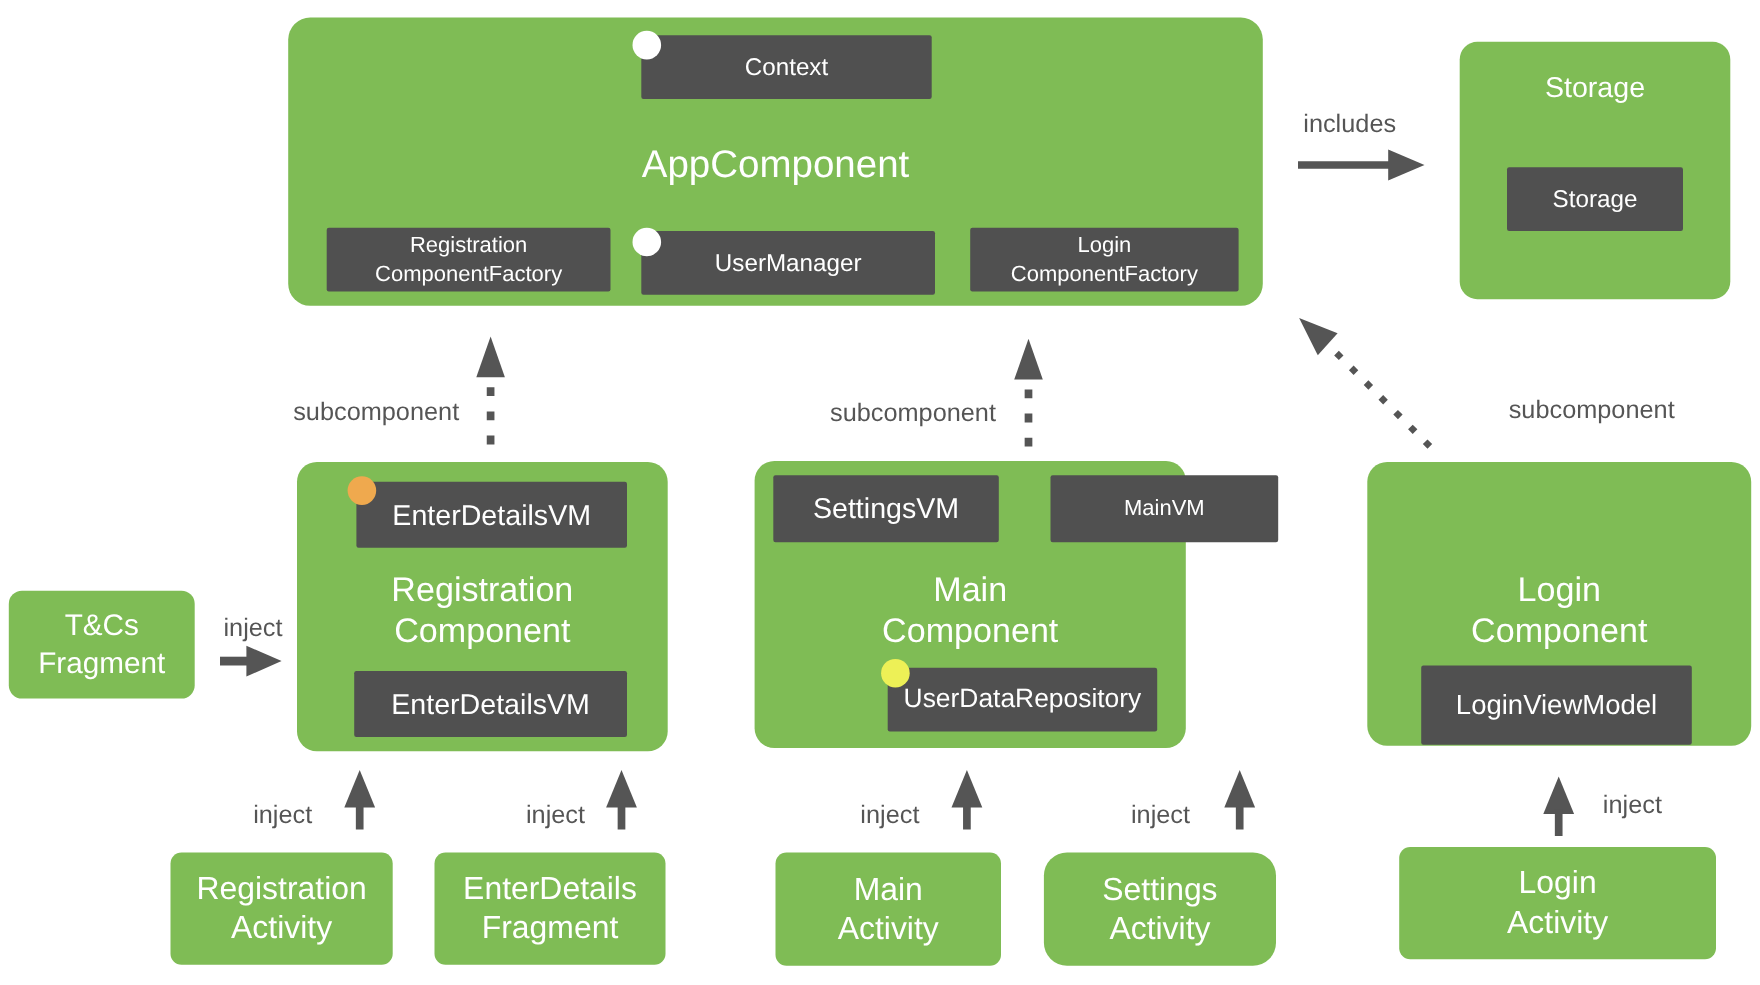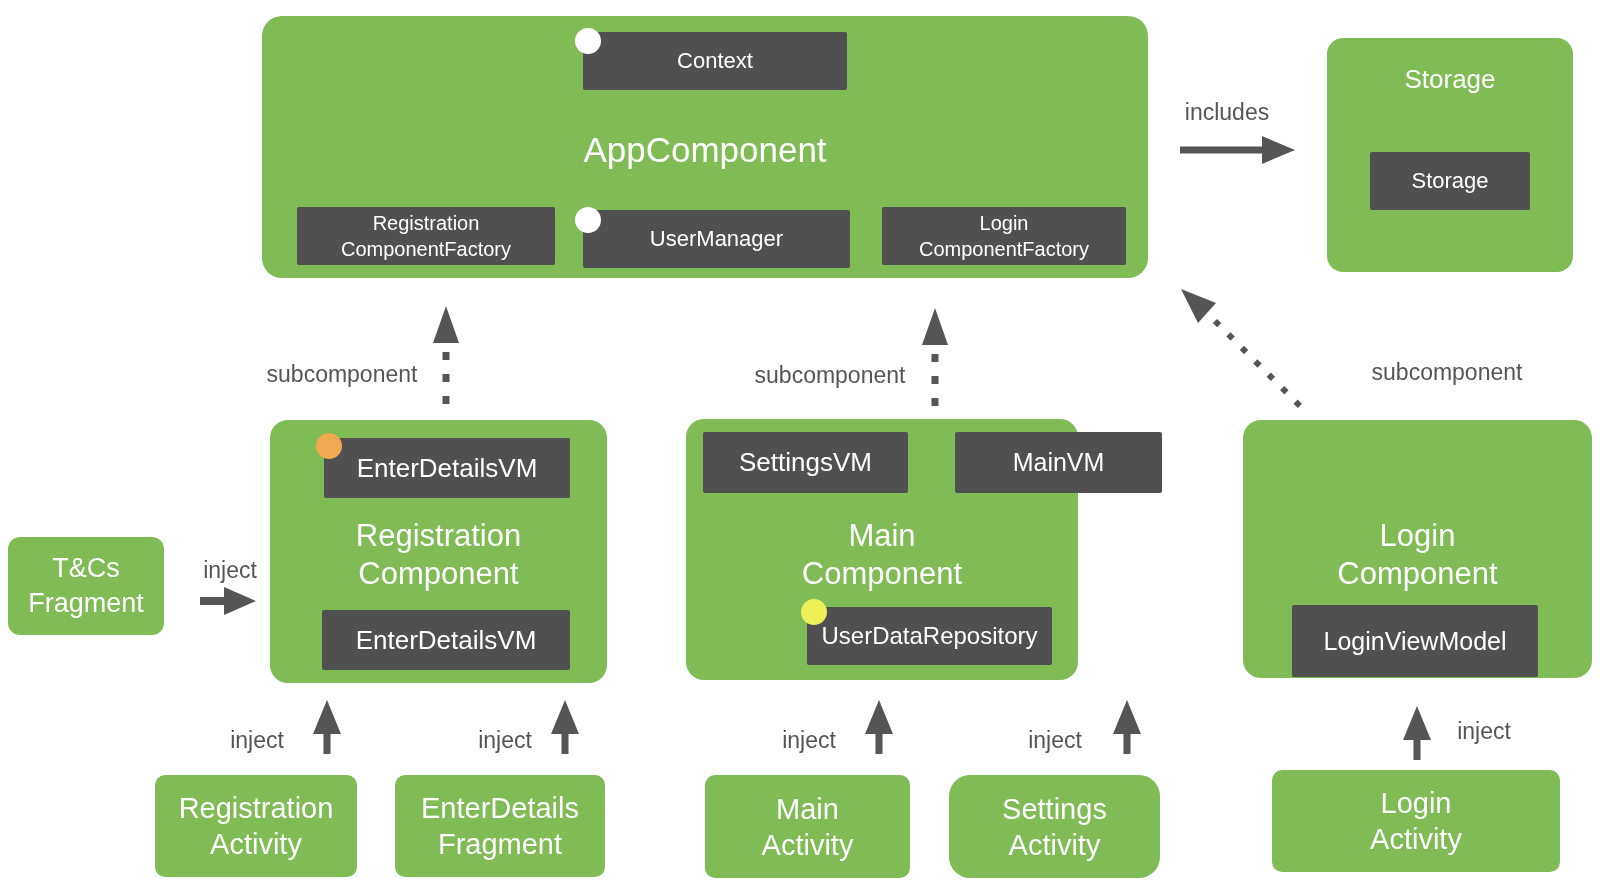--- a/index.html
+++ b/index.html
@@ -44,32 +44,32 @@
   
   #registration-component{left:270px;top:420px;width:337px;height:263px;}
   #chip-registrationvm{left:54px;top:18px;width:246px;height:60px;font-size:26px;}
   #dot-registrationvm{left:-8px;top:-5px;}
   #reg-title{top:97px;font-size:31px;line-height:38px;}
   #chip-enterdetailsvm{left:52px;top:190px;width:248px;height:60px;font-size:26px;}
 
   
   #user-component{left:686px;top:419px;width:392px;height:261px;}
   #chip-settingsvm{left:17px;top:13px;width:205px;height:61px;font-size:26px;}
-  #chip-mainvm{left:269px;top:13px;width:207px;height:61px;font-size:25px;}
+  #chip-mainvm{left:269px;top:13px;width:207px;height:61px;font-size:20px;}
   #user-title{top:98px;font-size:31px;line-height:38px;}
   #chip-userdatarepo{left:121px;top:188px;width:245px;height:58px;font-size:24px;}
   #dot-userdatarepo{left:-6px;top:-8px;}
 
   
   #login-component{left:1243px;top:420px;width:349px;height:258px;}
   #login-title{top:97px;font-size:31px;line-height:38px;}
   #chip-loginviewmodel{left:49px;top:185px;width:246px;height:72px;font-size:25px;}
 
   
-  #tcs-fragment{left:8px;top:537px;width:156px;height:98px;border-radius:12px;font-size:27px;line-height:35px;}
+  #tcs-fragment{left:8px;top:537px;width:169px;height:98px;border-radius:12px;font-size:27px;line-height:35px;}
 
   
   #registration-activity{left:155px;top:775px;width:202px;height:102px;}
   #enterdetails-fragment{left:395px;top:775px;width:210px;height:102px;}
   #main-activity{left:705px;top:775px;width:205px;height:103px;}
   #settings-activity{left:949px;top:775px;width:211px;height:103px;border-radius:21px;}
   #login-activity{left:1272px;top:770px;width:288px;height:102px;}
 
   
   #lbl-includes{left:1152px;top:99px;width:150px;}

